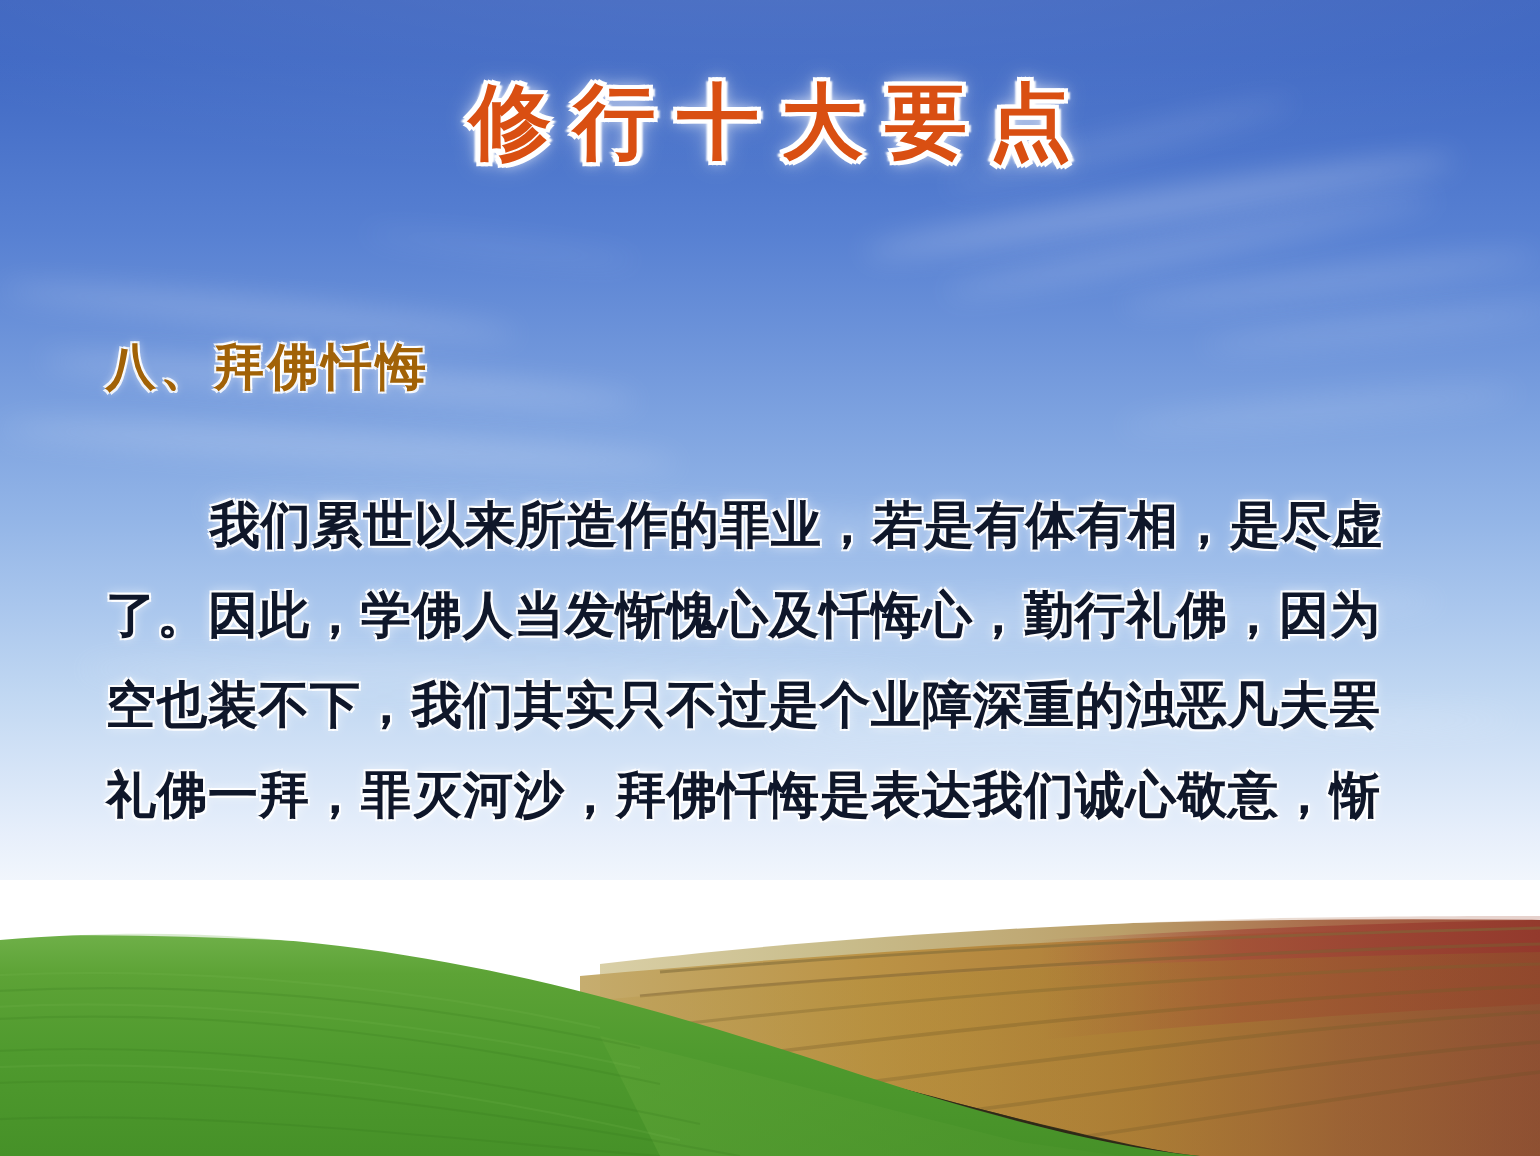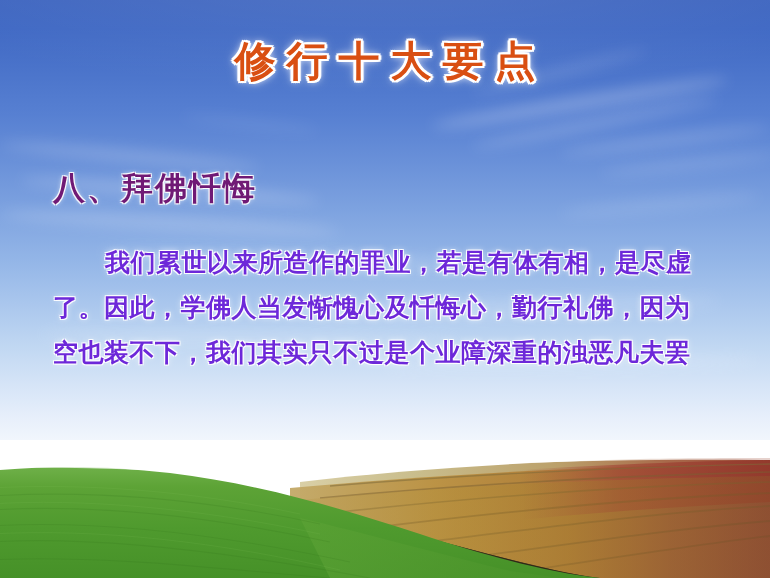--- a/index.html
+++ b/index.html
@@ -109,45 +109,45 @@
        0   -2px 0 #ffffff,  0    2px 0 #ffffff,
       -3px  0   1px #ffffff, 3px 0 1px #ffffff,
        0    0   7px rgba(255,255,255,0.95),
        0    0   12px rgba(255,255,255,0.75);
     white-space: nowrap;
   }
 
   .section-heading {
     position: absolute;
     left: 53px; top: 167px;
-    font-size: 32px;
+    font-size: 25px;
     font-weight: bold;
     letter-spacing: 2px;
-    color: #701a75;
+    color: #a16207;
     font-family: "DejaVu Serif", "Liberation Serif", serif;
     text-shadow:
       -1px -1px 0 rgba(255,255,255,0.85),
        1px -1px 0 rgba(255,255,255,0.85),
       -1px  1px 0 rgba(255,255,255,0.85),
        1px  1px 0 rgba(255,255,255,0.85),
        0    0   5px rgba(255,255,255,0.8);
     white-space: nowrap;
   }
 
   .body-block {
     position: absolute;
     left: 53px; top: 240px;
     width: 700px;
   }
   .body-line {
     font-size: 25px;
     font-weight: bold;
     line-height: 45px;
     height: 45px;
-    color: #6d28d9;
+    color: #0f172a;
     letter-spacing: 0.5px;
     font-family: "DejaVu Serif", "Liberation Serif", serif;
     white-space: nowrap;
     text-shadow:
       -1px -1px 0 rgba(255,255,255,0.9),
        1px -1px 0 rgba(255,255,255,0.9),
       -1px  1px 0 rgba(255,255,255,0.9),
        1px  1px 0 rgba(255,255,255,0.9),
        0    0   6px rgba(255,255,255,0.85);
   }
@@ -276,16 +276,17 @@
   <div class="content">
 
     <div class="slide-title">修行十大要点</div>
 
     <div class="section-heading">八、拜佛忏悔</div>
 
     <div class="body-block">
       <div class="body-line indent">我们累世以来所造作的罪业，若是有体有相，是尽虚</div>
       <div class="body-line">了。因此，学佛人当发惭愧心及忏悔心，勤行礼佛，因为</div>
       <div class="body-line">空也装不下，我们其实只不过是个业障深重的浊恶凡夫罢</div>
+      <div class="body-line">礼佛一拜，罪灭河沙，拜佛忏悔是表达我们诚心敬意，惭</div>
     </div>
 
   </div>
 </div>
 
 </body></html>

